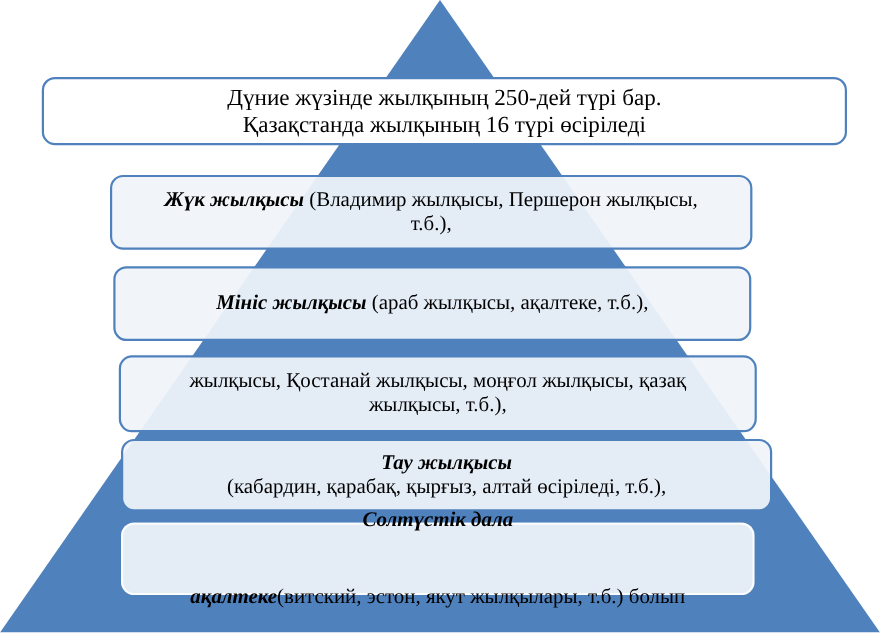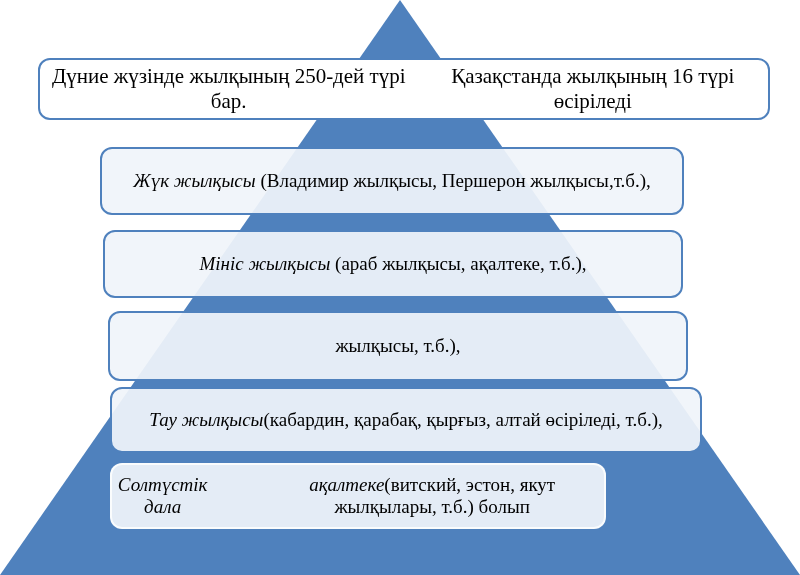--- a/index.html
+++ b/index.html
@@ -1,25 +1,25 @@
 <!DOCTYPE html>
 <html><head>
 <meta charset="utf-8">
 <style>
   html, body { margin:0; padding:0; }
   body { width:800px; height:575px; background:#ffffff; position:relative; overflow:hidden;
          font-family:"Liberation Serif", "DejaVu Serif", serif; color:#000; }
   .pyramid { position:absolute; left:0; top:0; width:800px; height:575px; }
   .box { position:absolute; box-sizing:border-box; border:2px solid #4f81bd; border-radius:12px;
-         background:rgba(240,244,250,0.93); display:flex; 
-         align-items:center; justify-content:center; text-align:center; line-height:1.18; }
+         background:rgba(240,244,250,0.93); display:flex; flex-direction:column;
+         align-items:center; justify-content:center; text-align:center; line-height:1.18;margin-top:12px; }
   .box.top { background:#ffffff; font-size:21px; }
   .box .txt { font-size:19px; }
   .box.top .txt { font-size:21px; }
-  .it { font-style:italic; }
+  .it { font-style:italic;font-weight:bold; }
   .noborder { border-color:rgba(255,255,255,0.8); }
 </style>
 </head>
 <body>
 
 <svg class="pyramid" viewBox="0 0 800 575">
   <polygon points="400,0 800,575 0,575" fill="#4f81bd"></polygon>
 </svg>
 
 <div class="box top" style="left:38px; top:58px; width:732px; height:62px;">
@@ -34,26 +34,27 @@
   <div class="txt">т.б.),</div>
 </div>
 
 <div class="box" style="left:103px; top:230px; width:580px; height:68px;">
   <div class="txt">
     <span class="it">Мініс жылқысы</span><span> (араб жылқысы, ақалтеке, т.б.),</span>
   </div>
 </div>
 
 <div class="box" style="left:108px; top:311px; width:580px; height:70px;">
+  <div class="txt">жылқысы, Қостанай жылқысы, моңғол жылқысы, қазақ</div>
   <div class="txt">жылқысы, т.б.),</div>
 </div>
 
 <div class="box" style="left:110px; top:387px; width:592px; height:66px;">
   <div class="txt it">Тау жылқысы</div>
   <div class="txt">(кабардин, қарабақ, қырғыз, алтай өсіріледі, т.б.),</div>
 </div>
 
-<div class="box noborder" style="left:110px; top:463px; width:496px; height:66px;gap:47px;">
+<div class="box noborder" style="left:110px; top:463px; width:576px; height:66px;gap:47px;">
   <div class="txt it">Солтүстік дала</div>
   <div class="txt">
     <span class="it">ақалтеке</span><span>(витский, эстон, якут жылқылары, т.б.) болып</span>
   </div>
 </div>
 
 </body></html>

